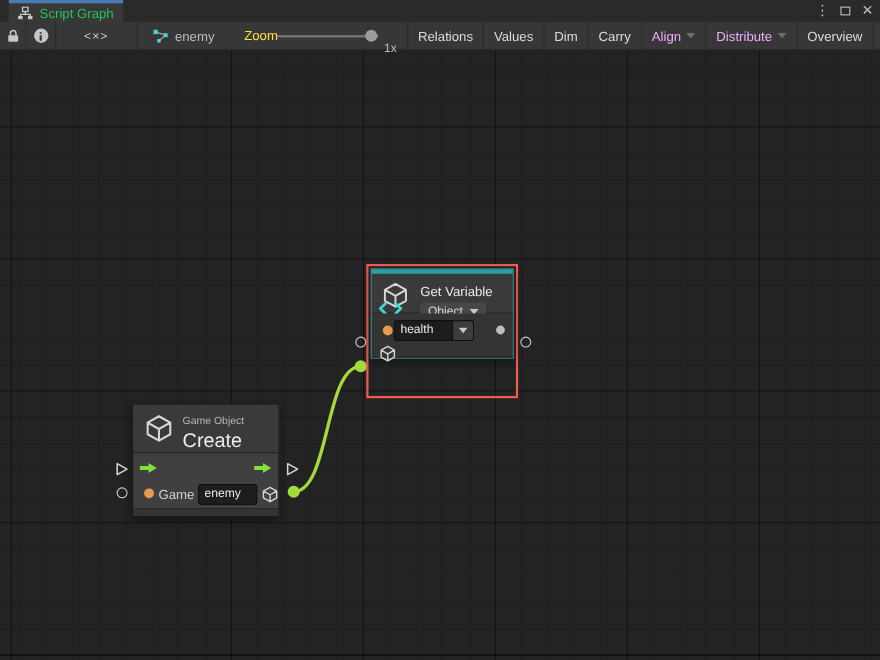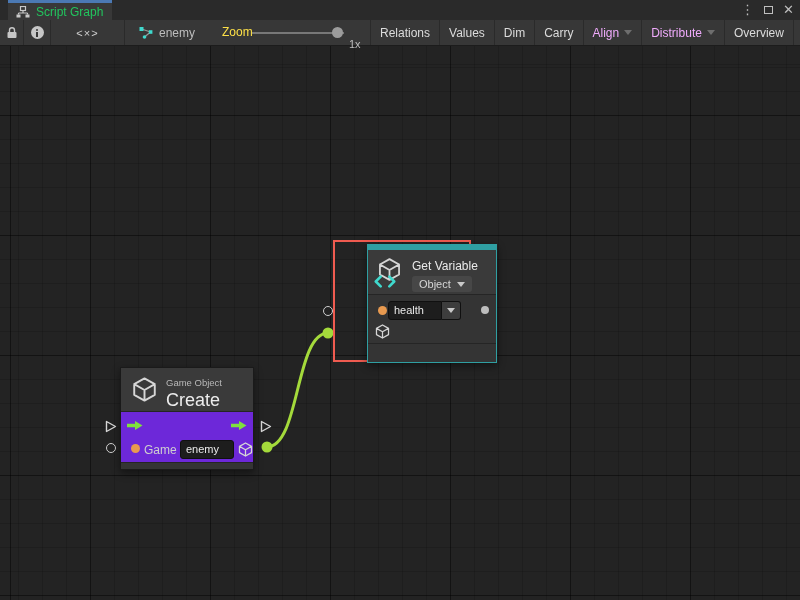--- a/index.html
+++ b/index.html
@@ -47,33 +47,33 @@
 
   .wire-layer{position:absolute;top:0;left:0;width:800px;height:600px;pointer-events:none;}
 
   
   .field{background:#1d1d1d;border:1px solid #101010;border-radius:3px;color:#eaeaea;font-size:11px;line-height:17px;padding:0 5px;box-sizing:border-box;height:19px;overflow:hidden;white-space:nowrap;}
   .port-circle{position:absolute;width:10px;height:10px;border:1.5px solid #cfcfcf;border-radius:50%;box-sizing:border-box;background:transparent;}
   .dot{position:absolute;border-radius:50%;}
 
   
   .gv-outer{position:absolute;left:333px;top:240px;width:138px;height:122px;border:2px solid #ef5b50;box-sizing:border-box;padding:2px;}
-  .gv-node{width:130px;height:119px;border:1px solid #2f9fa2;box-sizing:border-box;background:#343434;display:flex;flex-direction:column;box-shadow:0 3px 8px rgba(0,0,0,0.45);margin-left:30px;}
+  .gv-node{width:130px;height:82px;border:1px solid #2f9fa2;box-sizing:border-box;background:#343434;display:flex;flex-direction:column;box-shadow:0 3px 8px rgba(0,0,0,0.45);}
   .gv-strip{height:5px;background:#2f9fa2;}
   .gv-header{height:45px;background:#3a3a3a;border-bottom:1px solid #252525;position:relative;box-sizing:border-box;}
   .gv-title{position:absolute;left:44px;top:9px;font-size:12px;color:#eaeaea;white-space:nowrap;}
   .gv-scope{position:absolute;left:44px;top:26px;height:16px;background:#474747;border-radius:3px;display:flex;align-items:center;gap:6px;padding:0 7px;font-size:11px;color:#d6d6d6;}
   .gv-body{height:49px;background:#343434;border-bottom:1px solid #252525;position:relative;box-sizing:border-box;}
   .gv-footer{flex:1;background:#343434;}
   .fieldgroup{position:absolute;left:20px;top:6px;display:flex;}
   .fieldgroup .field{width:54px;border-radius:3px 0 0 3px;}
   .field-caret-btn{width:19px;height:19px;background:#3d3d3d;border:1px solid #101010;border-left:none;border-radius:0 3px 3px 0;display:flex;align-items:center;justify-content:center;box-sizing:border-box;}
 
   
-  .cr-node{position:absolute;left:120px;top:367px;width:134px;height:103px;border:1px solid #1a1a1a;box-sizing:border-box;background:#6d28d9;display:flex;flex-direction:column;box-shadow:0 3px 8px rgba(0,0,0,0.45);}
+  .cr-node{position:absolute;left:120px;top:367px;width:134px;height:103px;border:1px solid #1a1a1a;box-sizing:border-box;background:#404040;display:flex;flex-direction:column;box-shadow:0 3px 8px rgba(0,0,0,0.45);}
   .cr-header{height:44px;background:#3a3a3a;border-bottom:1px solid #252525;position:relative;box-sizing:border-box;}
   .cr-cat{position:absolute;left:45px;top:9px;font-size:9.5px;color:#b8b8b8;white-space:nowrap;}
   .cr-title{position:absolute;left:45px;top:22px;font-size:18px;color:#ececec;white-space:nowrap;}
   .cr-flowrow{height:27px;position:relative;}
   .cr-namerow{height:23px;position:relative;border-bottom:1px solid #252525;box-sizing:content-box;}
   .cr-footer{flex:1;background:#343434;}
   .cr-name-label{position:absolute;left:23px;top:4px;font-size:12px;color:#cfcfcf;}
   .cr-name-field{position:absolute;left:59px;top:1px;width:54px;}
 
   .port-tri{position:absolute;}

